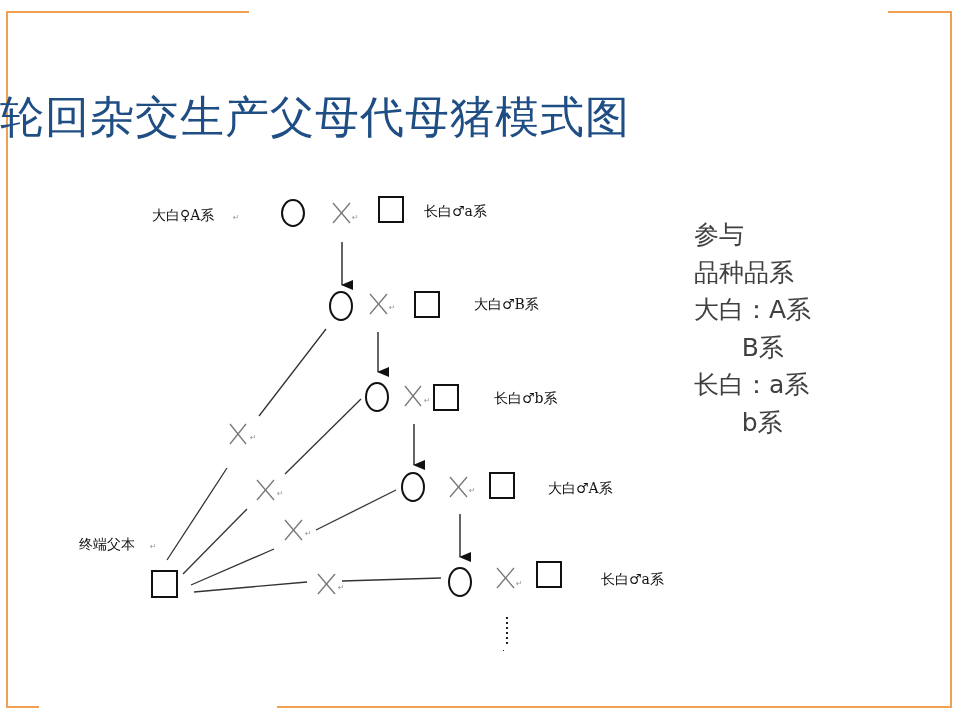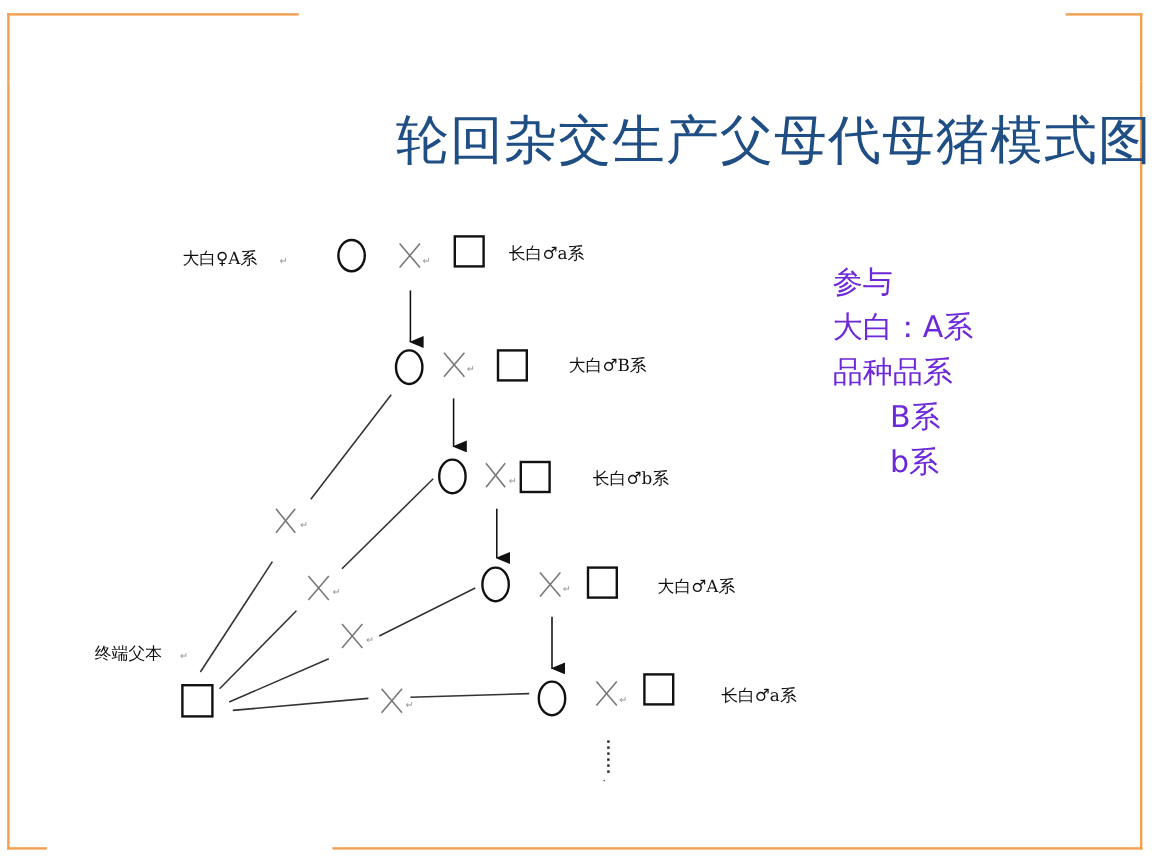--- a/index.html
+++ b/index.html
@@ -1,27 +1,27 @@
 <!DOCTYPE html>
 <html><head>
   <meta charset="utf-8">
   <style>
     html, body { margin: 0; padding: 0; background: #ffffff; }
     body { width: 960px; height: 720px; position: relative; overflow: hidden; font-family: "DejaVu Sans", sans-serif; }
     .frame { position: absolute; background: #f0a050; }
     .title {
-      position: absolute; left: 0; top: 88px; width: 960px; text-align: right;
+      position: absolute; left: 0; top: 88px; width: 960px; text-align: left;
       font-family: "DejaVu Serif", serif; font-size: 44px; color: #1f4e85; letter-spacing: 1px;
     }
     svg.diagram { position: absolute; left: 0; top: 0; width: 960px; height: 720px; }
     .lbl { font-family: "DejaVu Serif", serif; font-size: 14px; fill: #111; }
     .ret { font-family: "DejaVu Sans", sans-serif; font-size: 8px; fill: #999; }
     .side {
       position: absolute; left: 694px; top: 216px;
-      font-family: "DejaVu Sans", sans-serif; font-size: 25px; line-height: 37.5px; color: #6d28d9;
+      font-family: "DejaVu Sans", sans-serif; font-size: 25px; line-height: 37.5px; color: #404040;
     }
     .side div { white-space: pre; }
   </style>
 </head>
 <body>
 
 <div class="frame" style="left:6px;top:11px;width:243px;height:2px;"></div>
 <div class="frame" style="left:6px;top:11px;width:2px;height:57px;"></div>
 <div class="frame" style="left:888px;top:11px;width:64px;height:2px;"></div>
 <div class="frame" style="left:950px;top:11px;width:2px;height:57px;"></div>
@@ -138,17 +138,18 @@
   <text class="ret" x="305" y="536">↵</text>
   <g stroke="#777" stroke-width="1.3">
     <line x1="318" y1="574" x2="335" y2="594"></line>
       <line x1="335" y1="574" x2="318" y2="594"></line>
   </g>
   <text class="ret" x="338" y="590">↵</text>
 </svg>
 
 <div class="side">
   <div>参与</div>
+  <div>品种品系</div>
   <div>大白：A系</div>
-  <div>品种品系</div>
   <div>      B系</div>
+  <div>长白：a系</div>
   <div>      b系</div>
 </div>
 
 </body></html>

